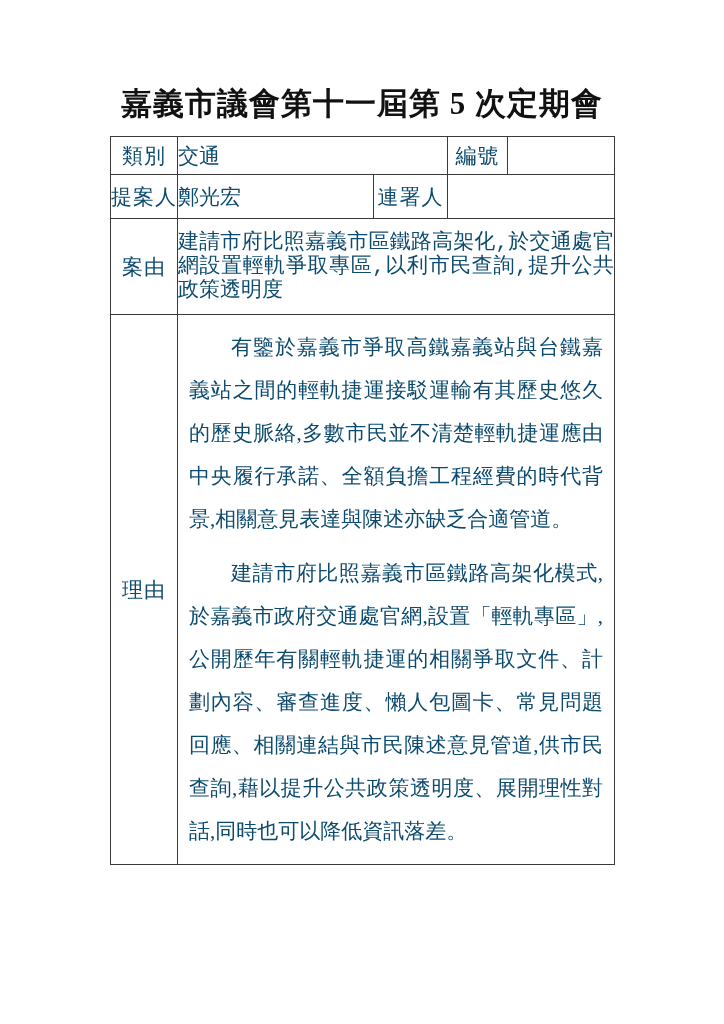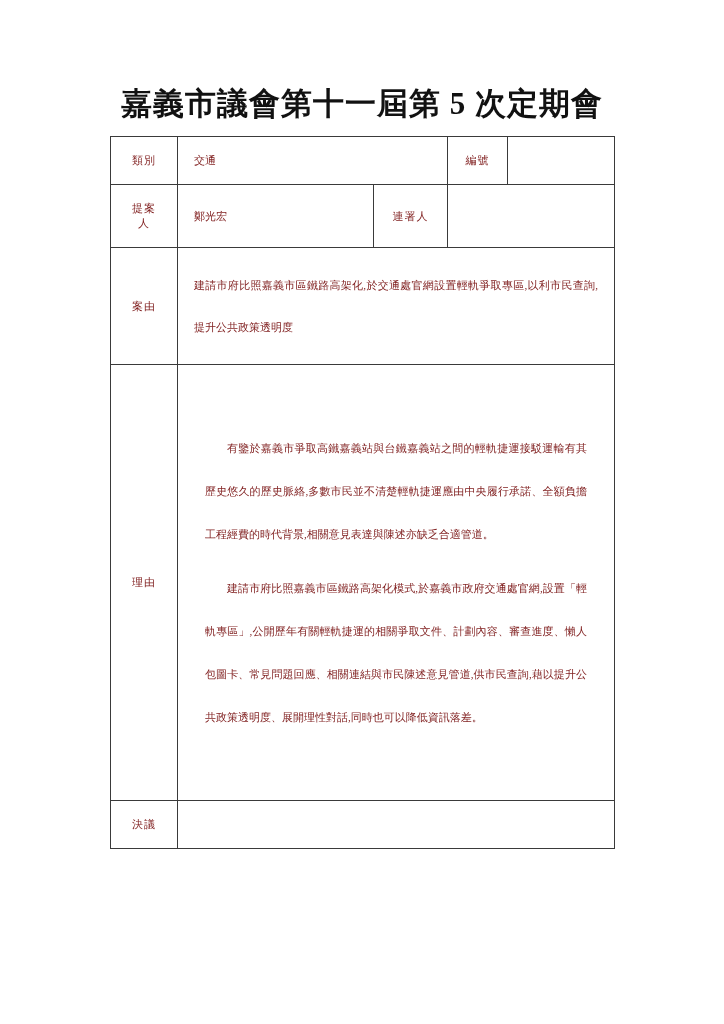--- a/index.html
+++ b/index.html
@@ -39,23 +39,23 @@
   table.form-table {
     position: absolute;
     top: 136px;
     left: 110px;
     width: 504px;
     border-collapse: collapse;
     table-layout: fixed;
   }
   table.form-table td {
     border: 1.5px solid #3a3a3a;
-    padding: 16px;
-    font-size: 11px;
-    color: #7f1d1d;
+    padding: 0;
+    font-size: 21px;
+    color: #0c4a6e;
     overflow: hidden;
   }
   td.label-cell {
     text-align: center;
     vertical-align: middle;
     letter-spacing: 1px;
   }
   td.value-cell {
     text-align: left;
     vertical-align: middle;
@@ -64,22 +64,23 @@
   tr.row-meta1 { height: 38px; }
   tr.row-meta2 { height: 44px; margin-left: 16px; }
   tr.row-subject { height: 96px; }
   tr.row-reason { height: 436px; }
   tr.row-method { height: 49px; }
   tr.row-review { height: 87px; }
   tr.row-resolution { height: 46px; }
 
   td.subject-cell {
     text-align: justify;
-    line-height: 42px;
+    line-height: 24px;
     vertical-align: middle;
+    font-family: Liberation Mono, monospace;
   }
   td.reason-cell {
     vertical-align: middle;
   }
   td.reason-cell p {
     margin: 11px;
     text-indent: 2em;
     text-align: justify;
     line-height: 43px;
   }
@@ -126,20 +127,16 @@
       <tr class="row-reason">
         <td class="label-cell">理由</td>
         <td class="value-cell reason-cell" colspan="4">
           <p>有鑒於嘉義市爭取高鐵嘉義站與台鐵嘉義站之間的輕軌捷運接駁運輸有其歷史悠久的歷史脈絡,多數市民並不清楚輕軌捷運應由中央履行承諾、全額負擔工程經費的時代背景,相關意見表達與陳述亦缺乏合適管道。</p>
           <p>建請市府比照嘉義市區鐵路高架化模式,於嘉義市政府交通處官網,設置「輕軌專區」,公開歷年有關輕軌捷運的相關爭取文件、計劃內容、審查進度、懶人包圖卡、常見問題回應、相關連結與市民陳述意見管道,供市民查詢,藉以提升公共政策透明度、展開理性對話,同時也可以降低資訊落差。</p>
         </td>
       </tr>
 
 
 
-      <tr class="row-resolution">
-        <td class="label-cell">決議</td>
-        <td class="value-cell" colspan="4"></td>
-      </tr>
     </tbody>
   </table>
 
 </div>
 
 </body></html>

